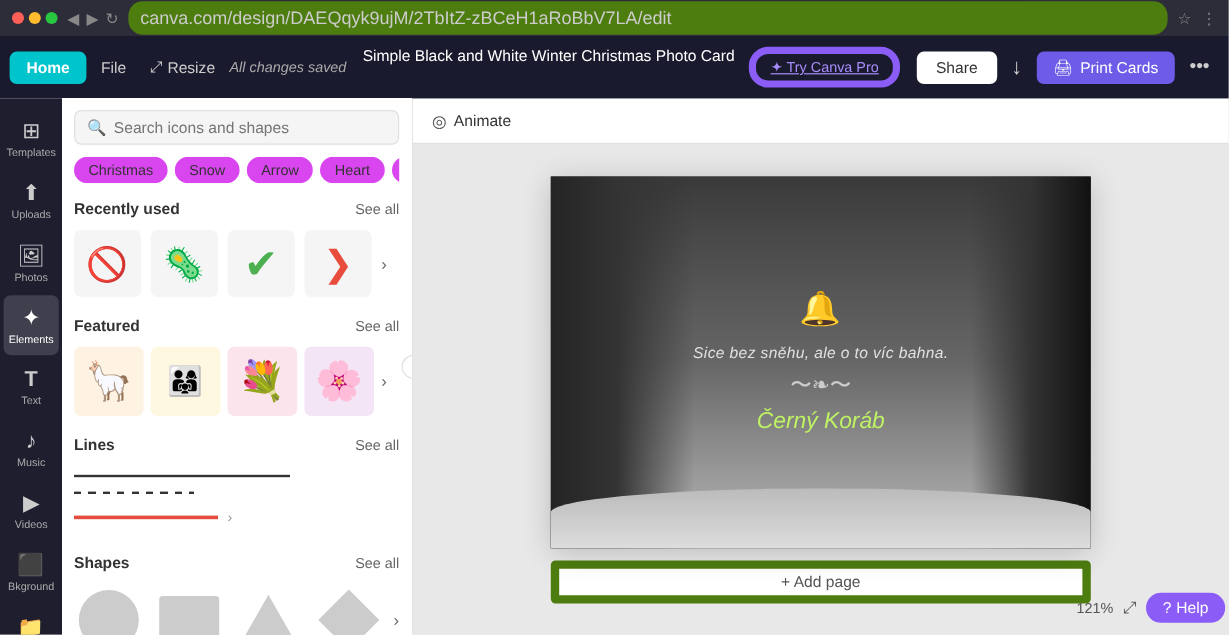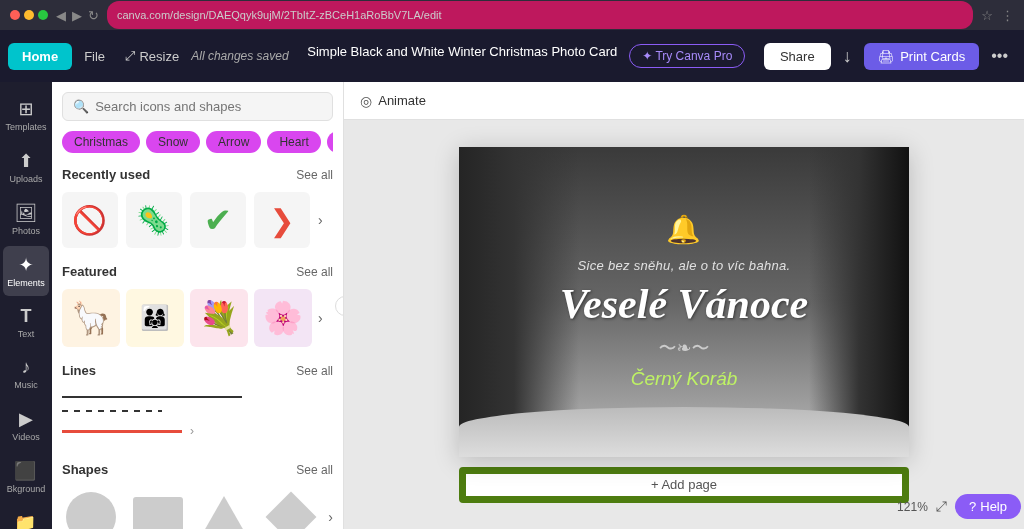--- a/index.html
+++ b/index.html
@@ -45,29 +45,30 @@
       justify-content: center;
       gap: 12px;
     }
     .nav-title {
       color: white;
       font-size: 13px;
       font-weight: 500;
     }
     .try-pro-btn {
       background: none;
-      border: 1px solid #8b5cf6;
+      border: 6px solid #8b5cf6;
       color: #a78bfa;
       border-radius: 16px;
       padding: 4px 12px;
       font-size: 12px;
       cursor: pointer;
       display: flex;
       align-items: center;
       gap: 4px;
+      text-decoration: underline;
     }
     .share-btn {
       background: white;
       color: #333;
       border: none;
       border-radius: 6px;
       padding: 6px 16px;
       font-size: 13px;
       font-weight: 500;
       cursor: pointer;
@@ -112,25 +113,25 @@
       gap: 8px;
     }
     .browser-dots { display: flex; gap: 4px; }
     .browser-dot { width: 10px; height: 10px; border-radius: 50%; }
     .dot-red { background: #ff5f57; }
     .dot-yellow { background: #febc2e; }
     .dot-green { background: #28c840; }
     .browser-nav-icons { display: flex; gap: 6px; color: #888; font-size: 13px; }
     .browser-url {
       flex: 1;
-      background: #be185d;
+      background: #4d7c0f;
       border: none;
       border-radius: 12px;
       color: #ccc;
-      font-size: 11px;
+      font-size: 15px;
       padding: 14px 10px;
       height: 20px;
     }
     .browser-icons { display: flex; gap: 8px; color: #888; font-size: 13px; align-items: center; }
 
     
     #main {
       display: flex;
       height: calc(529px - 52px - 30px); 
     }
@@ -710,21 +711,20 @@
 
         <div class="card-img">
           <div class="card-bg"></div>
           <div class="tree-left"></div>
           <div class="tree-right"></div>
           <div class="snow-ground"></div>
 
           <div class="card-content">
             <div class="card-bell-icon">🔔</div>
             <div class="card-subtitle">Sice bez sněhu, ale o to víc bahna.</div>
-            <div class="card-title">Veselé Vánoce</div>
             <div class="card-divider">〜❧〜</div>
             <div class="card-footer">Černý Koráb</div>
           </div>
         </div>
       </div>
 
       <div id="add-page-bar">+ Add page</div>
     </div>
 
     <div id="zoom-bar">

